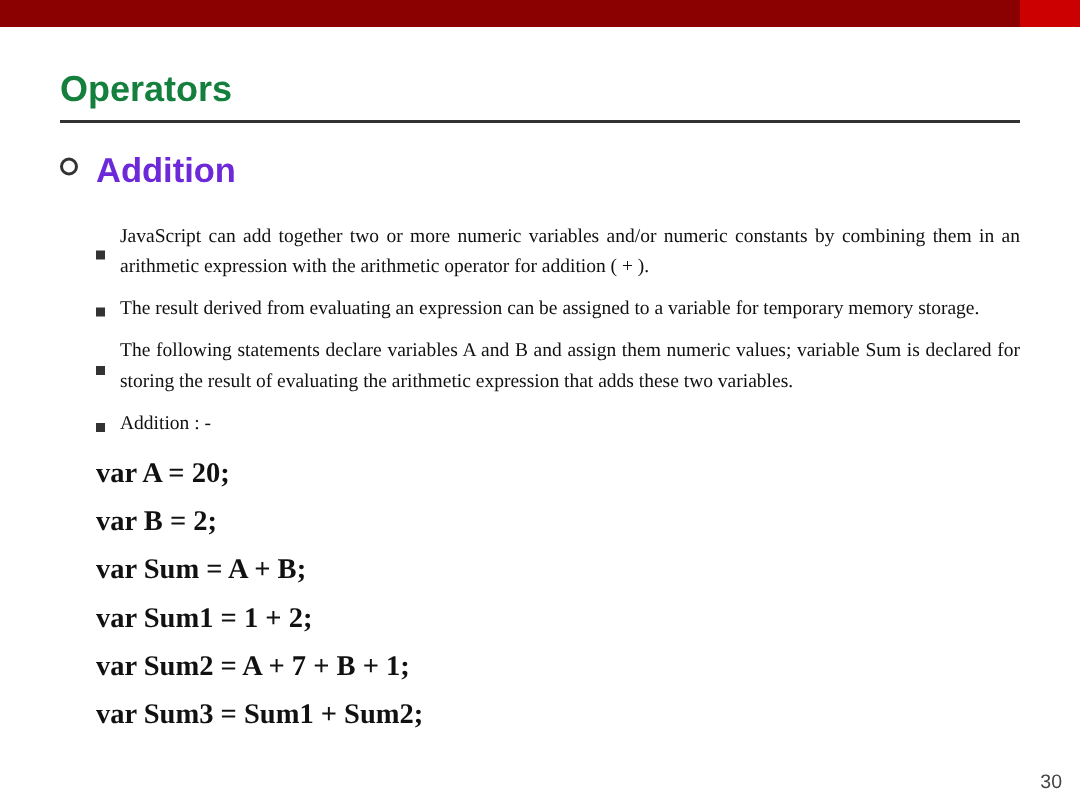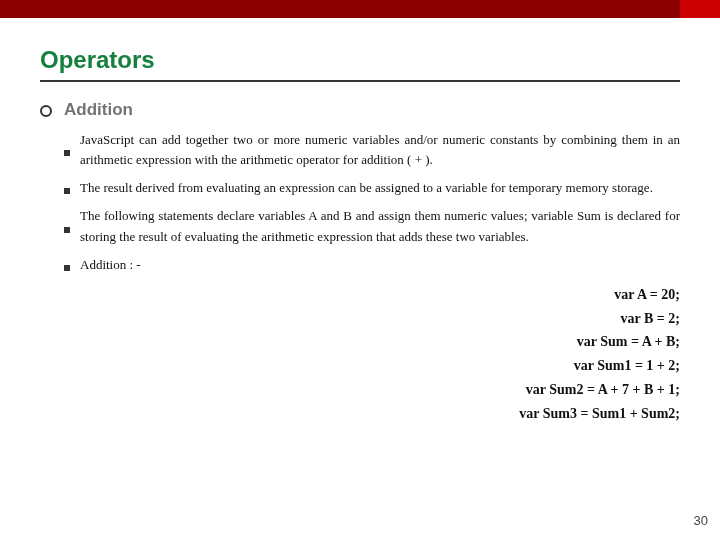--- a/index.html
+++ b/index.html
@@ -65,24 +65,24 @@
       border-radius: 50%;
       margin-top: 5px;
       flex-shrink: 0;
     }
 
     .section-content {
       flex: 1;
     }
 
     .section-heading {
-      font-size: 17px;
+      font-size: 23px;
       font-weight: bold;
-      color: #737373;
-      margin-bottom: 10px;
+      color: #6d28d9;
+      margin-bottom: 20px;
       font-family: Arial, sans-serif;
     }
 
     .bullet-list {
       list-style: none;
       padding: 0;
     }
 
     .bullet-list li {
       display: flex;
@@ -101,22 +101,22 @@
       background: #333;
       margin-top: 6px;
       flex-shrink: 0;
     }
 
     .bullet-list li .text {
       flex: 1;
     }
 
     .code-block {
-      text-align: right;
-      font-size: 14px;
+      text-align: left;
+      font-size: 19px;
       font-family: 'Times New Roman', Times, serif;
       color: #111;
       line-height: 1.7;
       margin-top: 4px;
     }
 
     .code-block div {
       font-weight: bold;
     }
 

